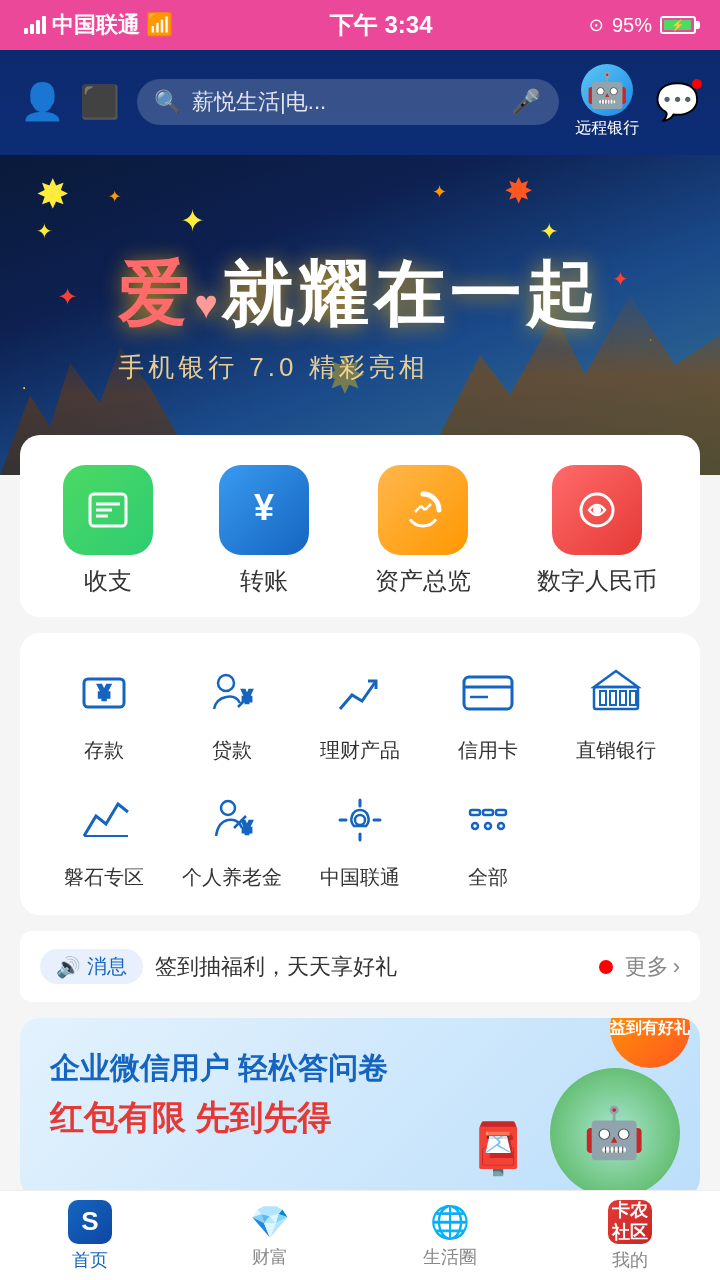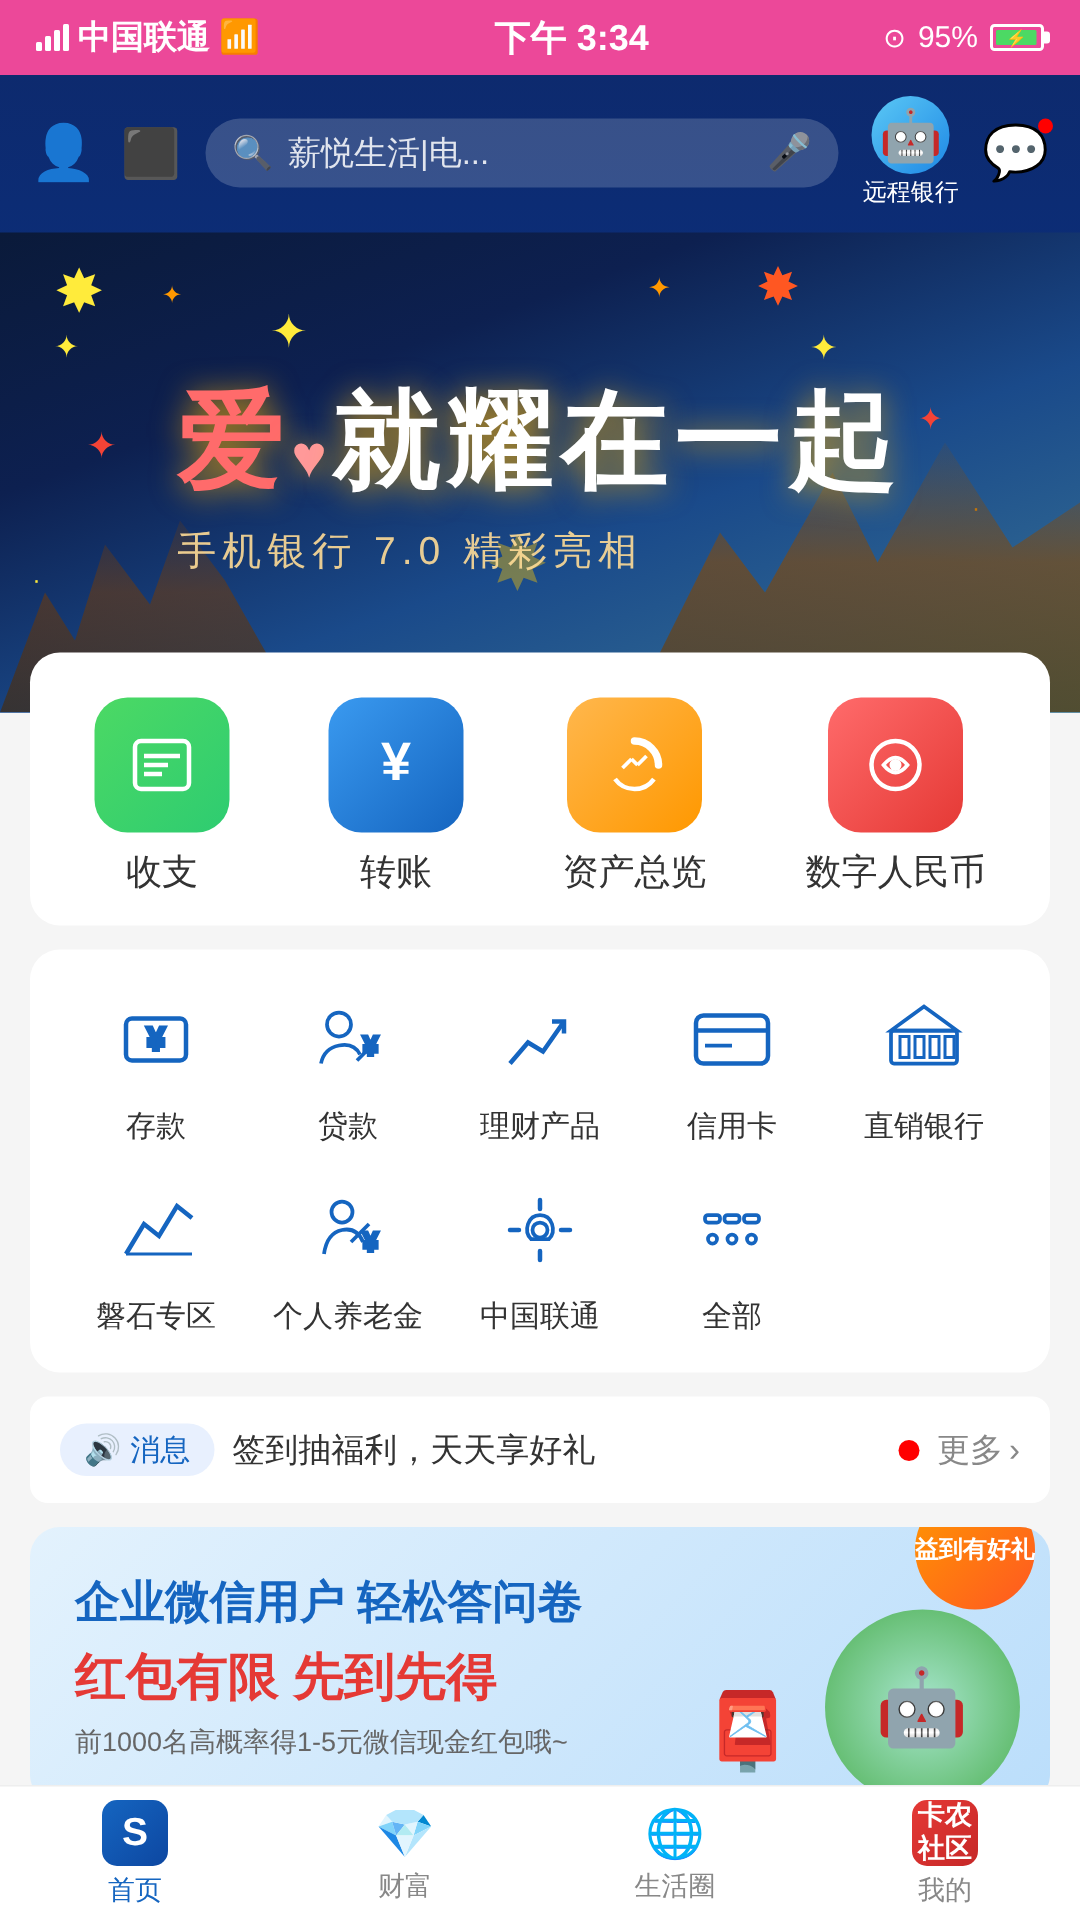--- a/index.html
+++ b/index.html
@@ -707,21 +707,20 @@
     <div class="msg-dot-red"></div>
     <div class="msg-more">
       <span>更多</span>
       <span>›</span>
     </div>
   </div>
 
   <div class="promo-banner">
     <div class="promo-title">企业微信用户 轻松答问卷</div>
     <div class="promo-subtitle">红包有限 先到先得</div>
-    <div class="promo-desc">前1000名高概率得1-5元微信现金红包哦~</div>
     <div class="promo-envelope">📮</div>
     <div class="promo-mascot">
       <span style="font-size:50px;">🤖</span>
     </div>
     <div class="promo-badge">益到有好礼</div>
   </div>
 
   <div class="partners-bar">
     <span class="partners-label">权益中心</span>
     <span class="new-badge">新品</span>

